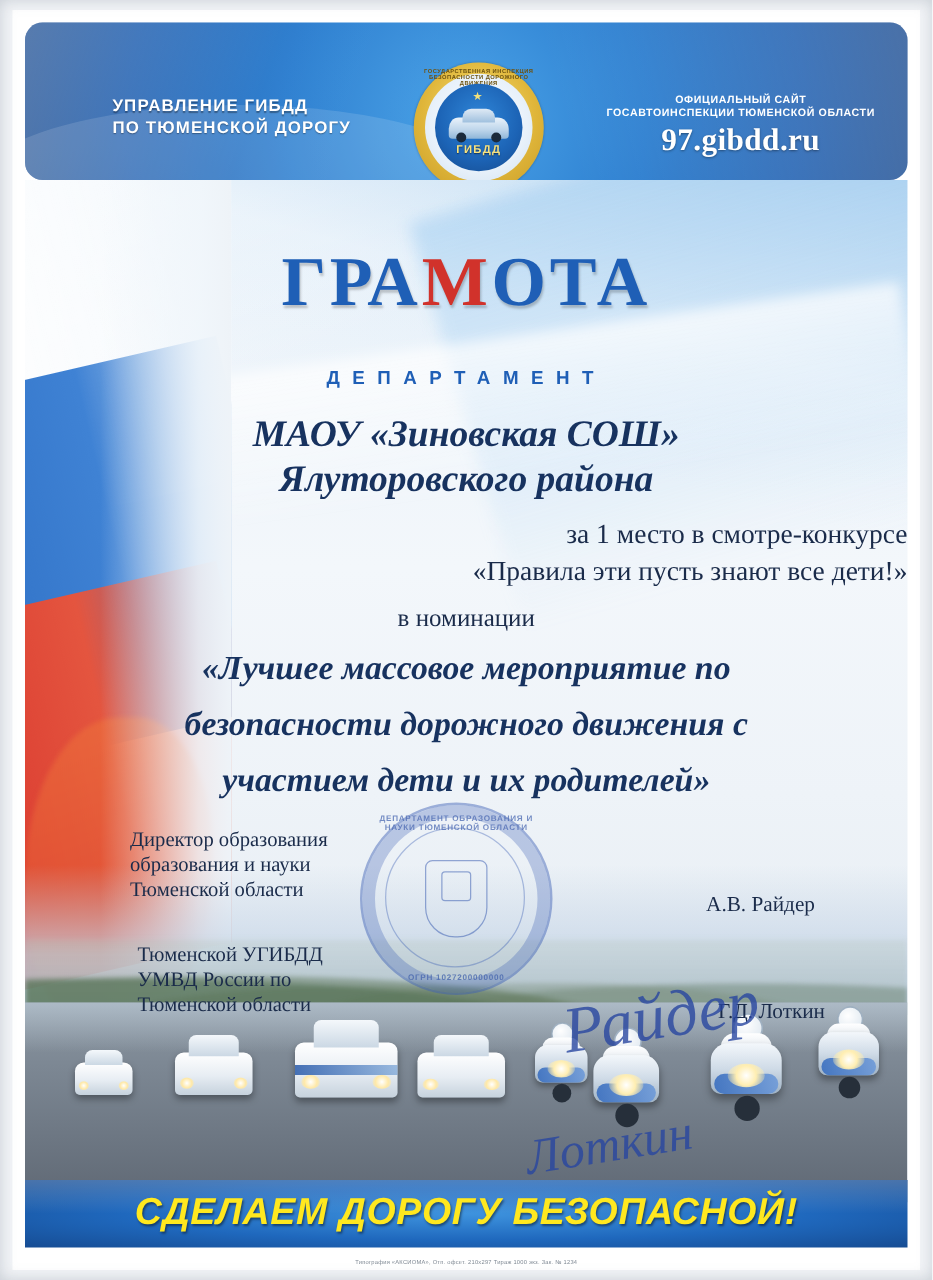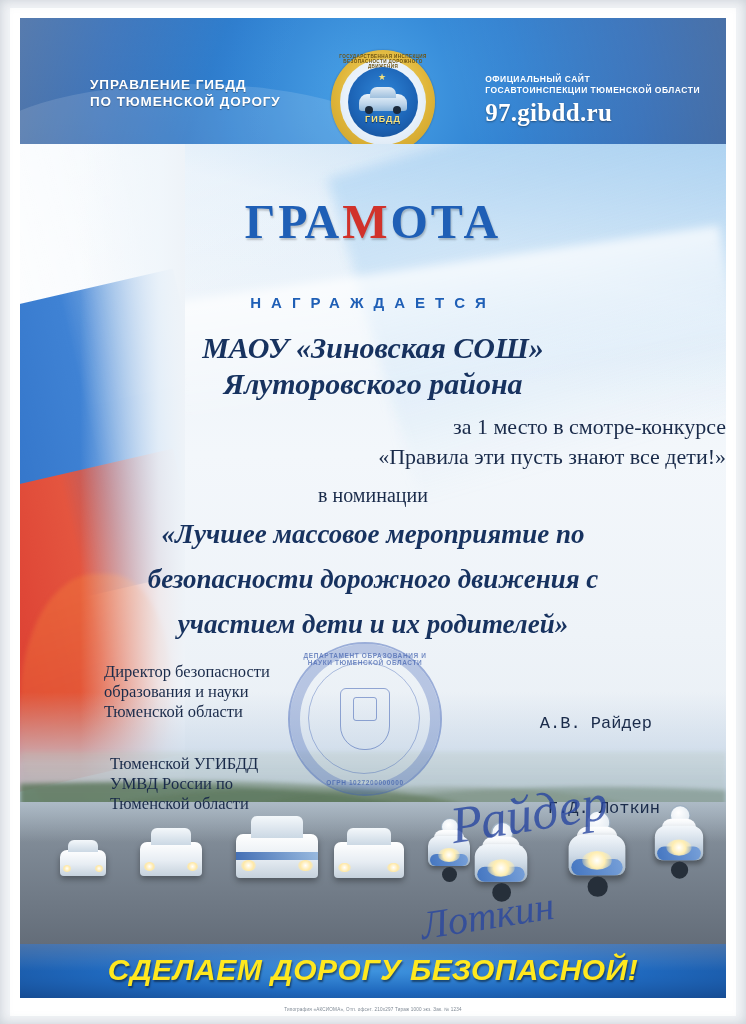--- a/index.html
+++ b/index.html
@@ -37,20 +37,21 @@
   
   .top-band {
     position: absolute;
     left: 10px;
     top: 10px;
     width: 706px;
     height: 126px;
     background:
       radial-gradient(circle at 50% 60%, #4aa3e8 0%, #2d7fd0 40%, #1f5fb0 75%, #17498f 100%);
     overflow: hidden;
+    border-radius: 14px;
   }
   .top-band:before {
     content: "";
     position: absolute;
     left: 0; top: 0; right: 0; bottom: 0;
     background:
       linear-gradient(110deg, rgba(255,255,255,0.28) 0%, rgba(255,255,255,0.02) 28%, rgba(255,255,255,0) 55%),
       linear-gradient(255deg, rgba(255,255,255,0.22) 0%, rgba(255,255,255,0) 40%);
   }
   .top-band .swoosh {
@@ -70,20 +71,21 @@
     font-weight: bold;
     letter-spacing: 0.9px;
     line-height: 17px;
     text-shadow: 0 1px 1px rgba(0,0,0,0.35);
   }
 
   .site-block {
     position: absolute;
     right: 26px;
     top: 56px;
+    text-align: center;
     color: #ffffff;
   }
   .site-block .small1 {
     font-size: 8.5px;
     font-weight: bold;
     letter-spacing: 0.5px;
     line-height: 11px;
   }
   .site-block .small2 {
     font-size: 8.5px;
@@ -392,21 +394,21 @@
   }
 
   
   .title-gramota {
     position: absolute;
     left: 0; right: 0;
     top: 50px;
     text-align: center;
     font-family: "Liberation Serif", serif;
     font-weight: bold;
-    font-size: 48px;
+    font-size: 56px;
     letter-spacing: 3px;
     color: #1f5fb6;
     text-shadow: 1px 2px 2px rgba(0,0,0,0.22);
   }
   .title-gramota .red {
     color: #d1322b;
   }
 
   .awarded {
     position: absolute;
@@ -472,21 +474,21 @@
     font-family: "Liberation Serif", serif;
     font-size: 16.5px;
     line-height: 20px;
     color: #1a2b4a;
   }
   .sign-block.one { left: 84px; top: 518px; }
   .sign-block.two { left: 90px; top: 610px; }
 
   .sign-name {
     position: absolute;
-    font-family: Liberation Mono, monospace;
+    font-family: Liberation Serif, serif;
     font-size: 17px;
     color: #1a2b4a;
   }
   .sign-name.one { right: 74px; top: 570px; }
   .sign-name.two { right: 66px; top: 655px; }
 
   
   .stamp {
     position: absolute;
     left: 268px;
@@ -714,21 +716,21 @@
           <span class="rider-body"></span>
           <span class="fair"></span>
           <span class="blue"></span>
           <span class="beam"></span>
           <span class="wheel"></span>
         </div>
       </div>
 
       <div class="title-gramota"><span>ГРА</span><span class="red">М</span><span>ОТА</span></div>
 
-      <div class="awarded">НАГРАЖДАЕТСЯ</div>
+      <div class="awarded">ДЕПАРТАМЕНТ</div>
 
       <div class="recipient">
         <div>МАОУ «Зиновская СОШ»</div>
         <div>Ялуторовского района</div>
       </div>
 
       <div class="reason">
         <div>за 1 место в смотре-конкурсе</div>
         <div>«Правила эти пусть знают все дети!»</div>
       </div>
@@ -742,21 +744,21 @@
       </div>
 
       <div class="stamp">
         <div class="ring2"></div>
         <div class="arc-text t">ДЕПАРТАМЕНТ ОБРАЗОВАНИЯ И НАУКИ ТЮМЕНСКОЙ ОБЛАСТИ</div>
         <div class="crest"></div>
         <div class="arc-text b">ОГРН 1027200000000</div>
       </div>
 
       <div class="sign-block one">
-        <div>Директор безопасности</div>
+        <div>Директор образования</div>
         <div>образования и науки</div>
         <div>Тюменской области</div>
       </div>
       <div class="sign-name one">А.В. Райдер</div>
 
       <div class="sign-block two">
         <div>Тюменской УГИБДД</div>
         <div>УМВД России по</div>
         <div>Тюменской области</div>
       </div>

